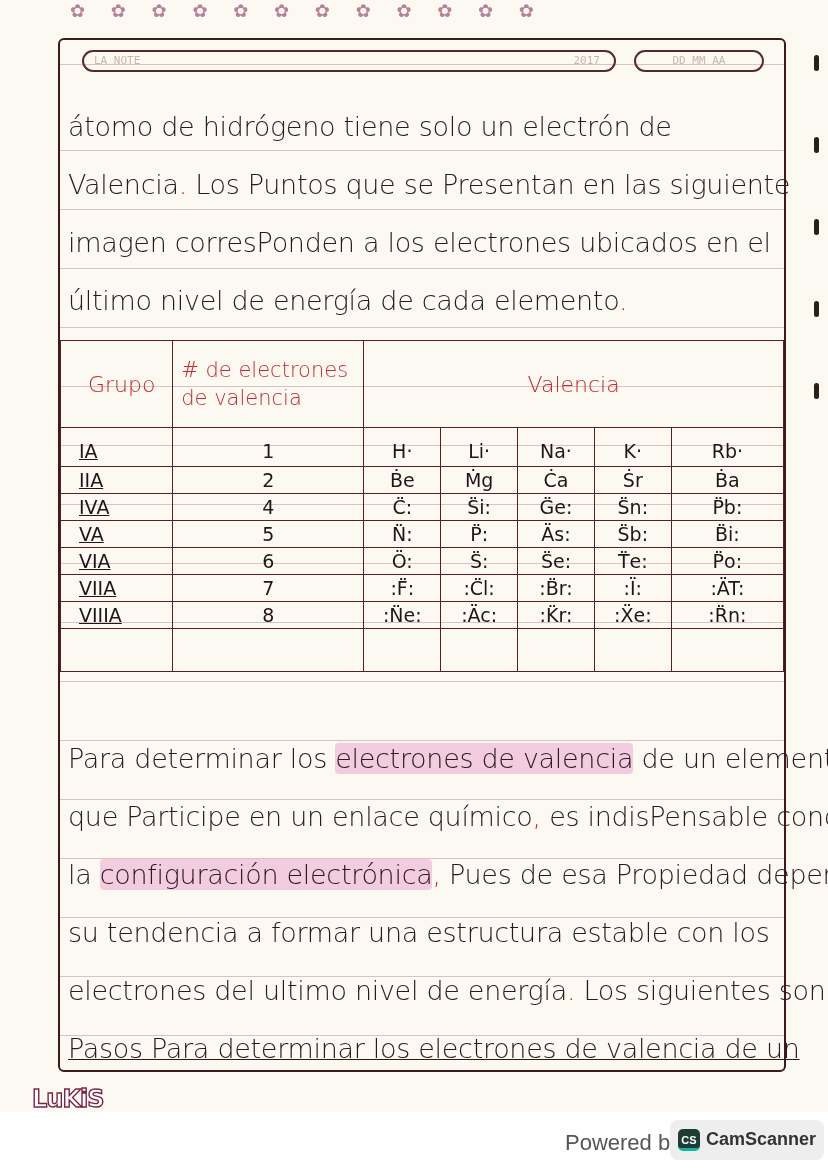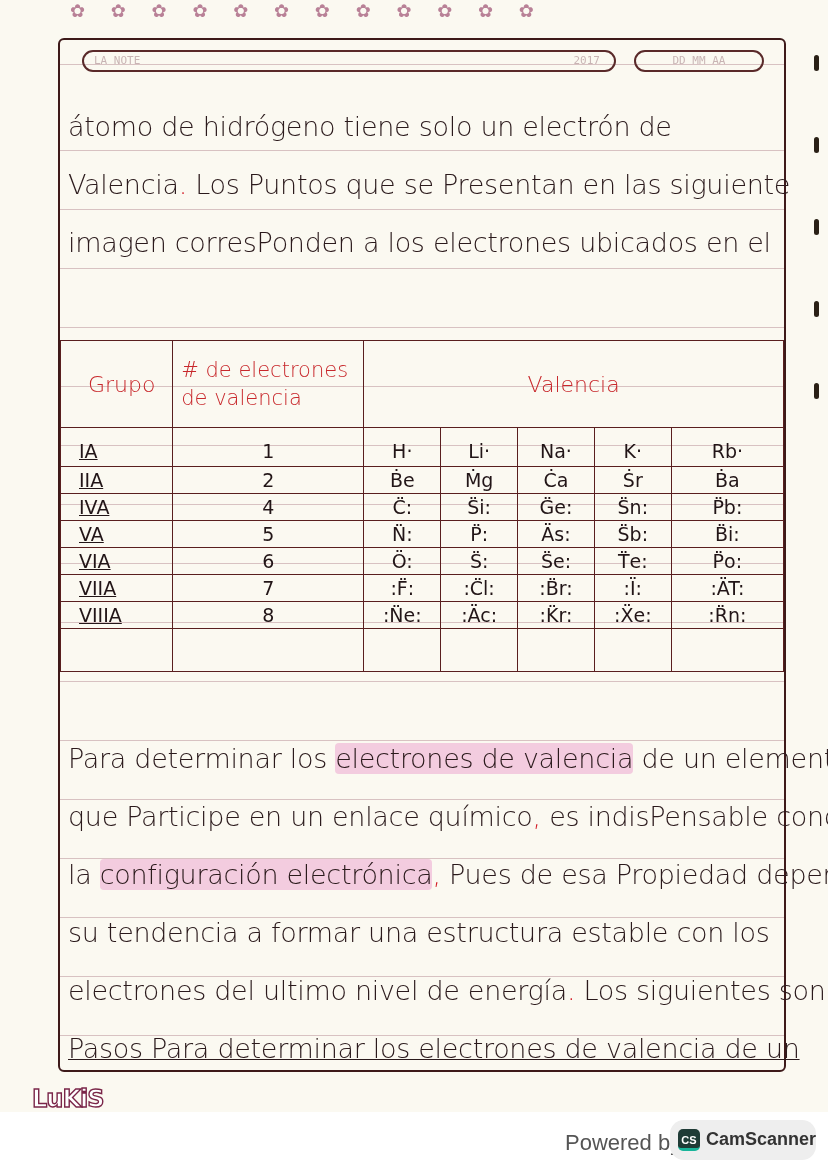--- a/index.html
+++ b/index.html
@@ -67,21 +67,22 @@
   }
   .cs-bar {
     position:absolute; left:0; top:1112px; width:828px; height:59px; background:#ffffff;
   }
   .powered {
     position:absolute; left:565px; top:18px; font-size:22px; color:#555;
     font-family:"Liberation Sans", sans-serif;
   }
   .cs-badge {
     position:absolute; left:670px; top:8px; width:146px; height:40px; background:#eeeeee;
-    border-radius:14px;
+    border-radius:8px;
+    padding-left:8px;
   }
   .cs-icon {
     position:absolute; left:8px; top:9px; width:22px; height:22px; border-radius:5px;
     background:#1f3b36; color:#fff; font-size:11px; font-weight:bold; line-height:22px; text-align:center;
     font-family:"Liberation Sans", sans-serif;
     border-bottom:3px solid #19b59a; box-sizing:border-box;
   }
   .cs-name {
     position:absolute; left:36px; top:9px; font-size:18px; color:#333; font-weight:bold;
     font-family:"Liberation Sans", sans-serif;
@@ -105,20 +106,21 @@
   <div class="header-pill pill-left">
     <span class="pl">LA NOTE</span>
     <span class="pr">2017</span>
   </div>
   <div class="header-pill pill-right">DD MM AA</div>
 
   <div class="text-block block-top">
     <div class="text-line">átomo de hidrógeno tiene solo un electrón de</div>
     <div class="text-line"><span>Valencia</span><span class="red-dot">. </span><span>Los Puntos que se Presentan en las siguiente</span></div>
     <div class="text-line">imagen corresPonden a los electrones ubicados en el</div>
+    <div class="text-line"><span>último nivel de energía de cada elemento</span><span class="red-dot">.</span></div>
   </div>
 
   <table class="ptable">
     <thead>
       <tr>
         <th class="th-group">Grupo</th>
         <th class="th-count">
           <div># de electrones</div>
           <div>de valencia</div>
         </th>

